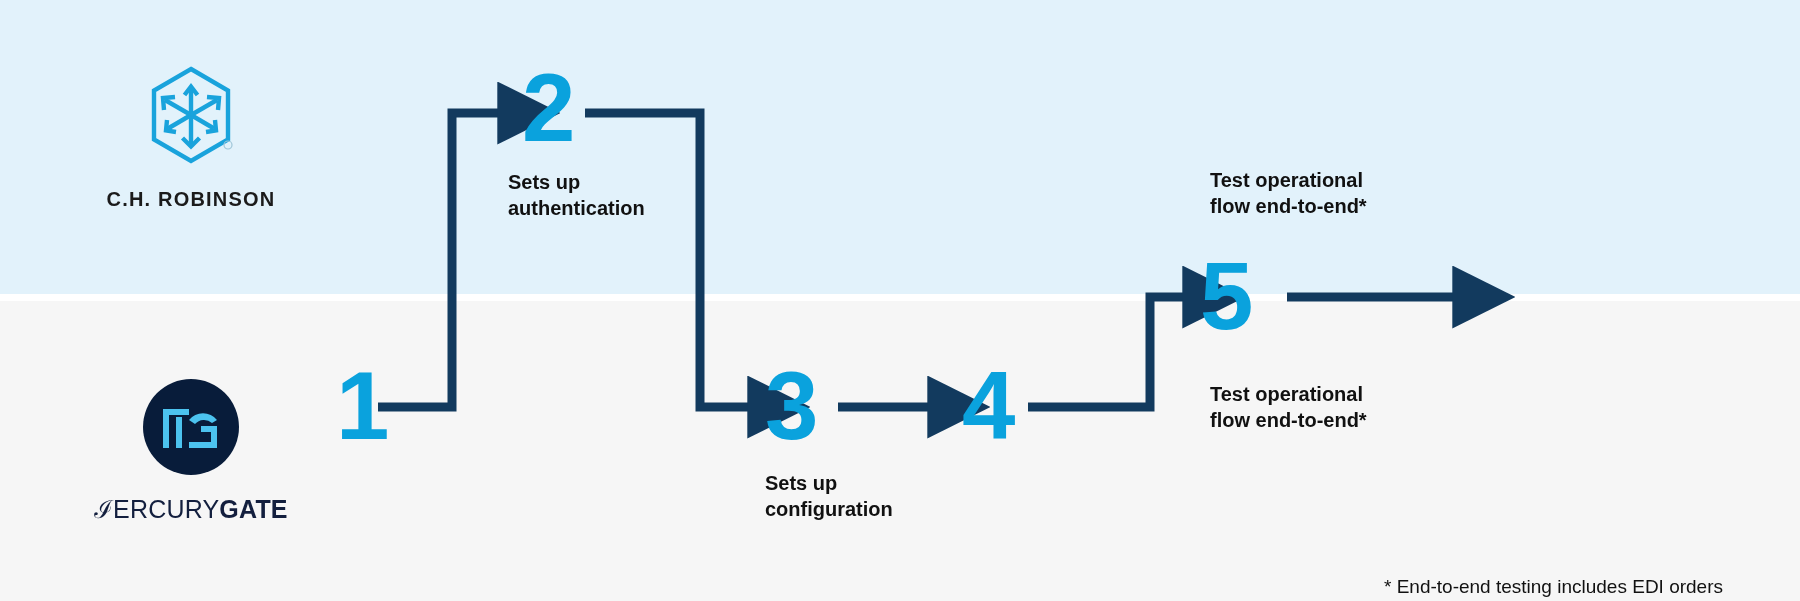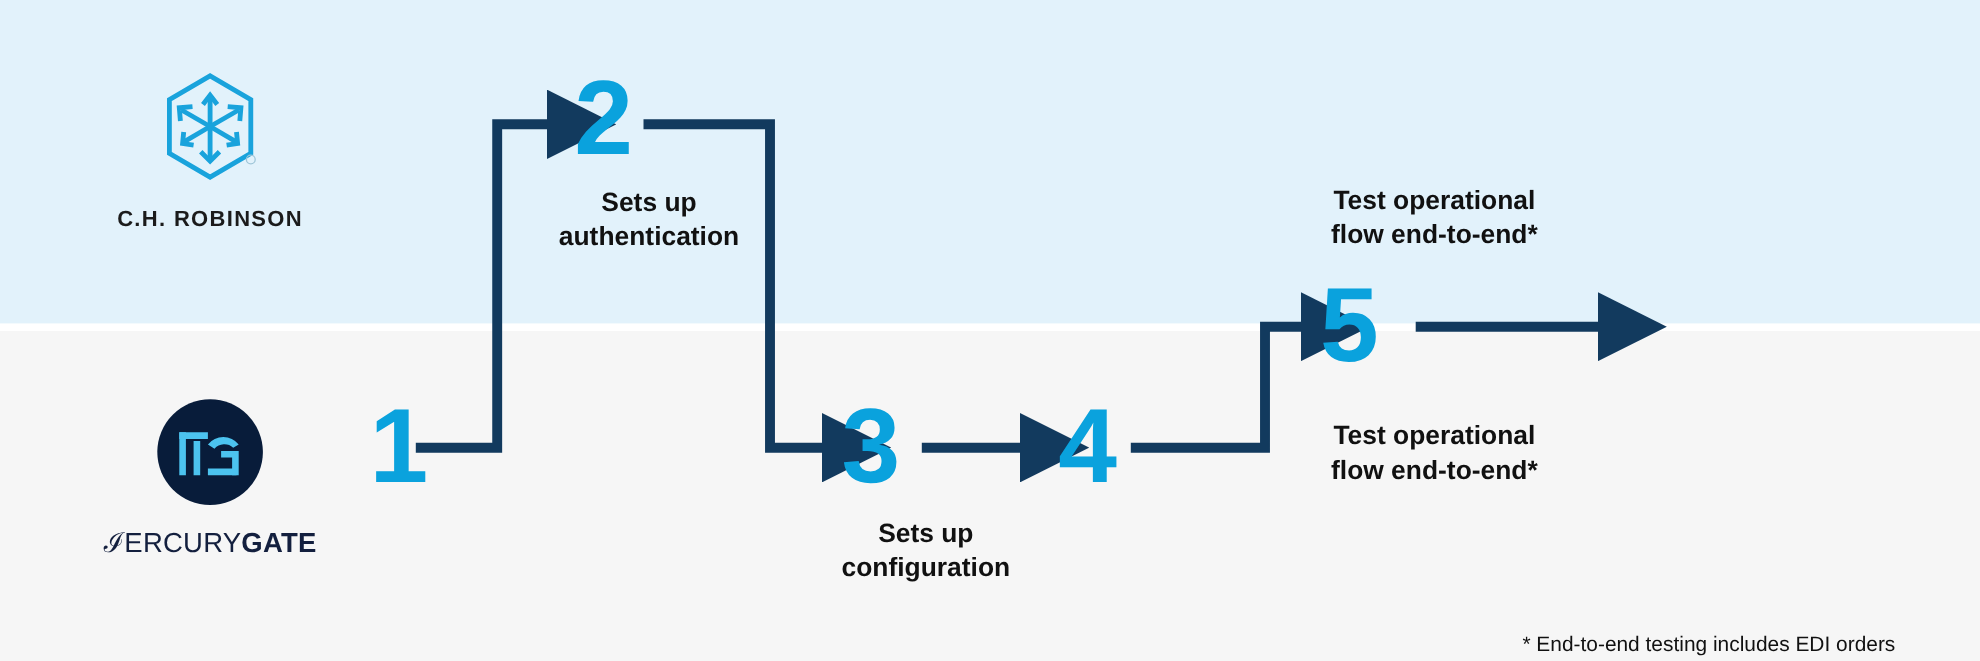--- a/index.html
+++ b/index.html
@@ -49,21 +49,21 @@
     display: block;
     margin-top: 24px;
     font-size: 20px;
     font-weight: bold;
     letter-spacing: 1.2px;
     color: #1b1b1b;
     font-family: "Liberation Sans", sans-serif;
   }
   .logo-mg {
     position: absolute;
-    left: 62px; top: 363px;
+    left: 62px; top: 379px;
     width: 258px;
     text-align: center;
   }
   .logo-mg .circle {
     width: 96px; height: 96px;
     border-radius: 50%;
     background: #081c3a;
     margin: 0 auto;
     display: flex;
     align-items: center;
@@ -86,26 +86,25 @@
     font-size: 96px;
     line-height: 1;
     font-weight: bold;
     color: #0aa2dd;
     font-family: "Liberation Sans", sans-serif;
     user-select: none;
   }
   
   .caption {
     position: absolute;
-    font-size: 24px;
+    font-size: 20px;
     line-height: 1.28;
     font-weight: bold;
     color: #111111;
     white-space: pre-line;
-    text-align: center;
   }
   .golive {
     position: absolute;
     left: 1510px; top: 196px;
     font-size: 93px;
     line-height: 0.97;
     font-weight: bold;
     color: #0b5394;
     white-space: pre-line;
     letter-spacing: -1px;

